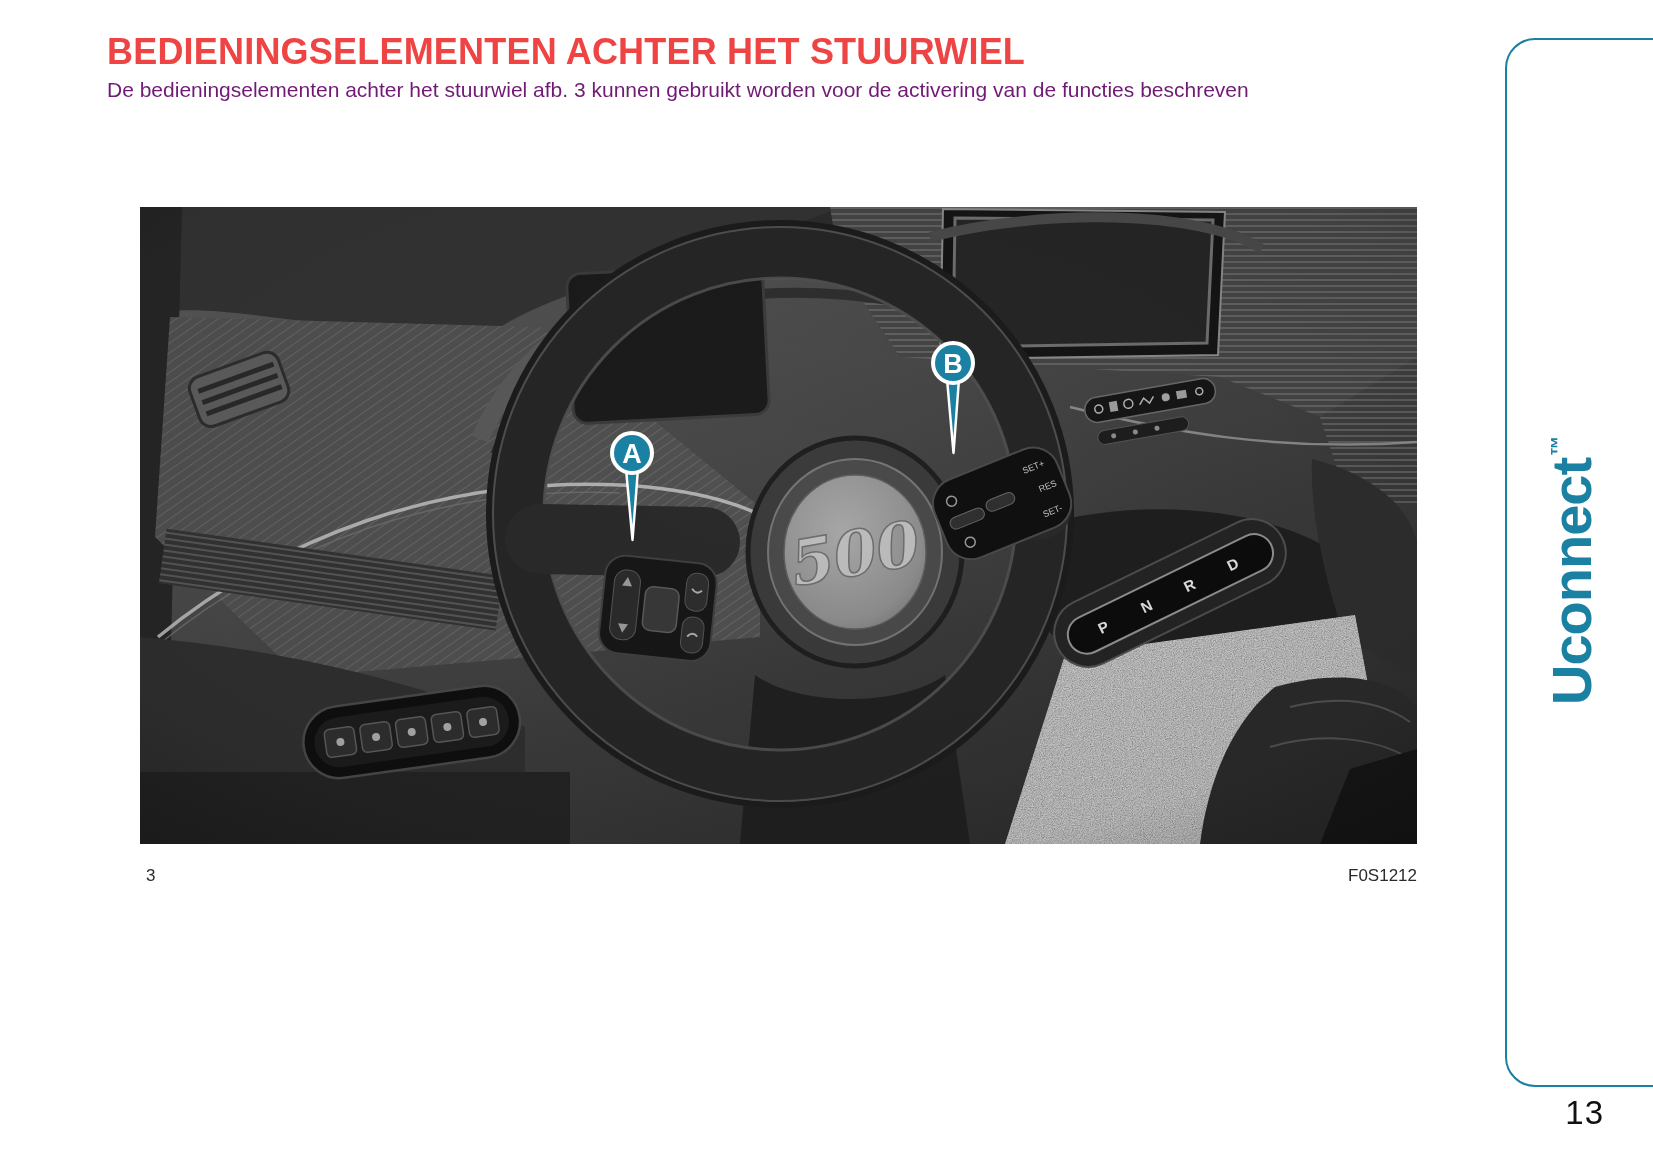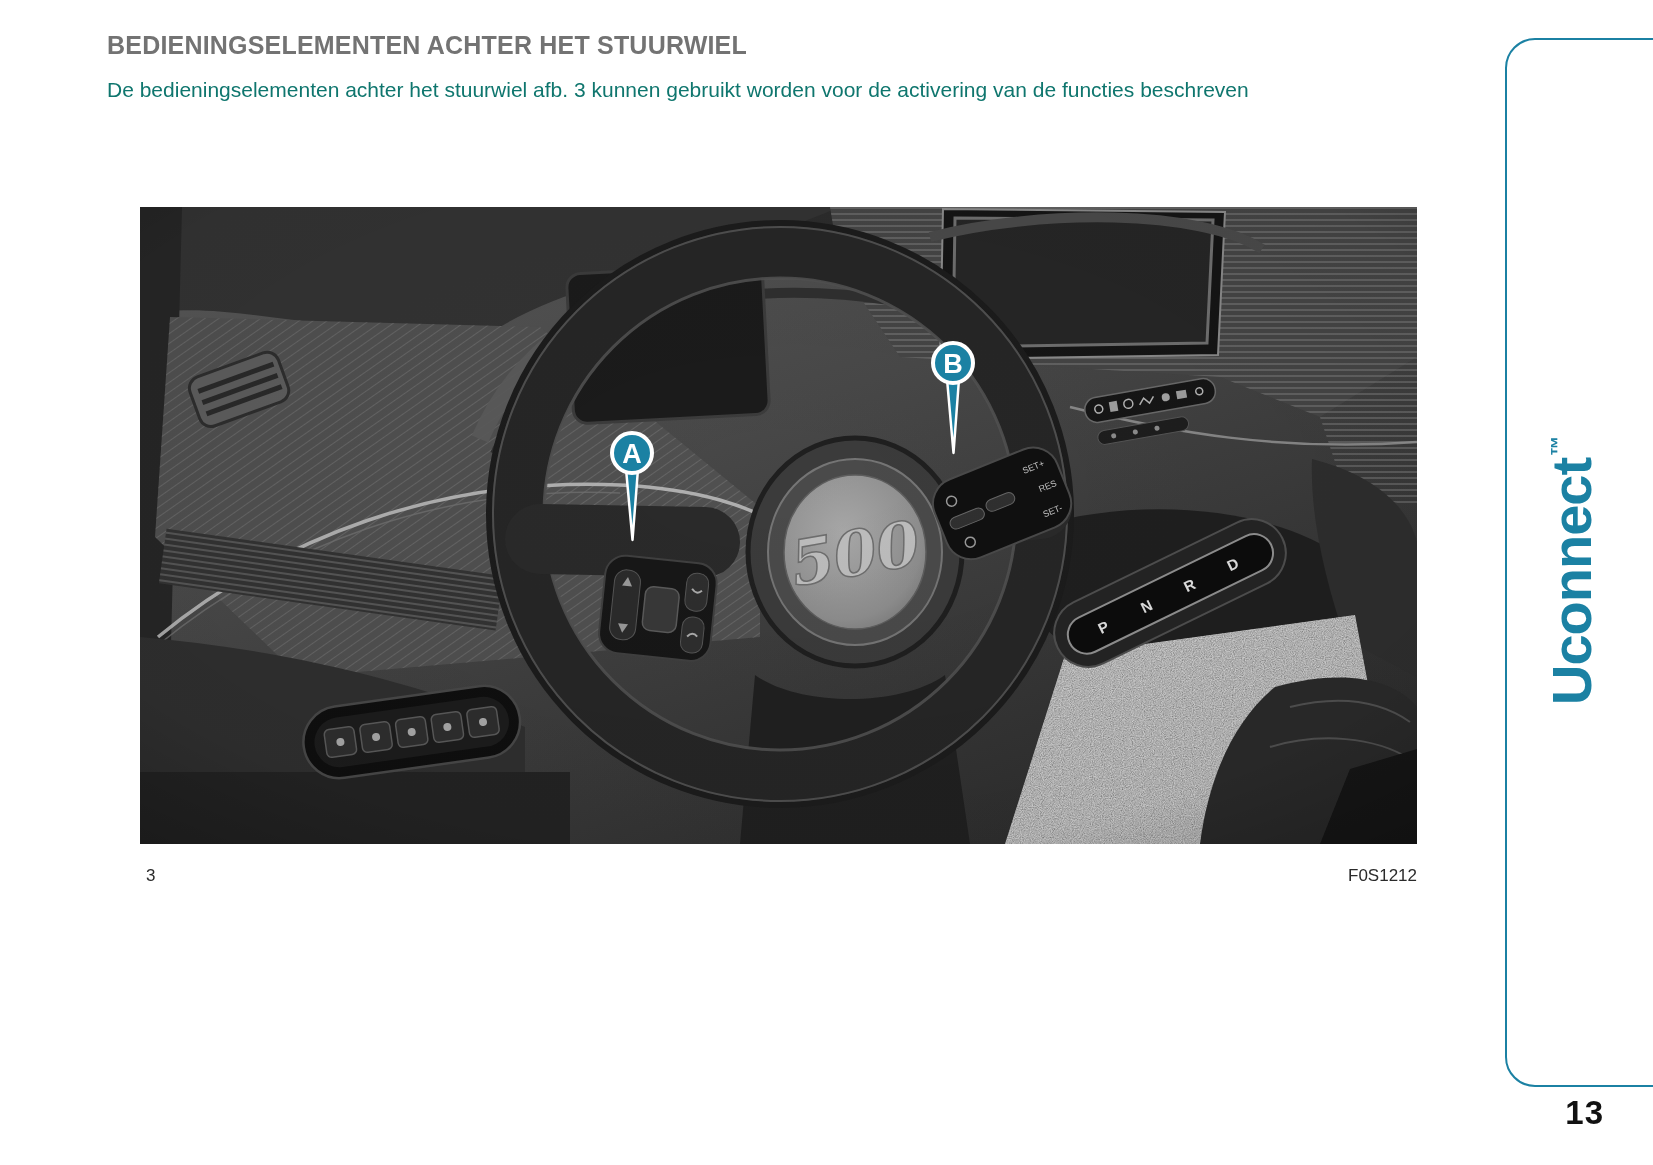--- a/index.html
+++ b/index.html
@@ -2,25 +2,25 @@
 <html><head>
 <meta charset="utf-8">
 <style>
   html,body{margin:0;padding:0;}
   body{
     width:1653px;height:1165px;position:relative;overflow:hidden;
     background:#ffffff;font-family:"Liberation Sans",sans-serif;
   }
   .heading{
     position:absolute;left:107px;top:31px;
-    font-size:25px;font-weight:bold;color:#737373;letter-spacing:.2px;
+    font-size:36px;font-weight:bold;color:#ef4444;letter-spacing:.2px;
   }
   .bodytext{
     position:absolute;left:107px;top:74px;
-    font-size:21px;line-height:31px;color:#0f766e;
+    font-size:21px;line-height:31px;color:#701a75;
   }
   .figure{
     position:absolute;left:140px;top:207px;width:1277px;height:637px;
   }
   .figure svg{display:block;}
   .caption-row{
     position:absolute;left:140px;top:866px;width:1277px;
     display:flex;justify-content:space-between;
     font-size:17px;color:#2a2a2a;
   }
@@ -32,21 +32,21 @@
   }
   .uconnect{
     position:absolute;left:1437px;top:539px;width:270px;height:62px;
     transform:rotate(-90deg);
     font-size:56px;font-weight:bold;color:#1b81a3;letter-spacing:-1px;
     white-space:nowrap;text-align:left;line-height:62px;
   }
   .uc-tm{font-size:20px;position:relative;top:-26px;margin-left:2px;letter-spacing:0;}
   .page-number{
     position:absolute;right:49px;top:1094px;
-    font-size:33px;font-weight:bold;color:#111111;letter-spacing:1px;
+    font-size:33px;font-weight:normal;color:#111111;letter-spacing:1px;
   }
 </style>
 </head>
 <body>
 
 <div class="heading">BEDIENINGSELEMENTEN ACHTER HET STUURWIEL</div>
 
 <div class="bodytext">
   <div>De bedieningselementen achter het stuurwiel afb. 3 kunnen gebruikt worden voor de activering van de functies beschreven</div>
 </div>

